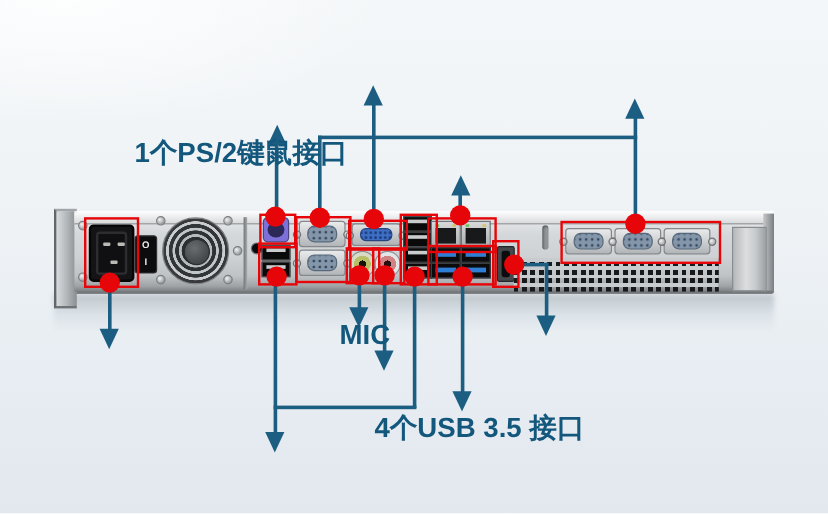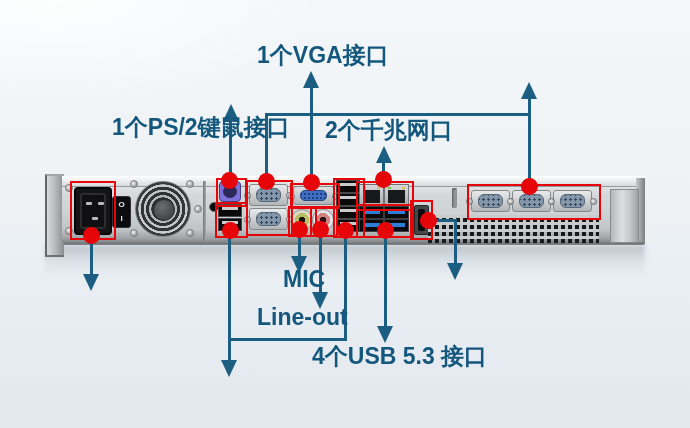--- a/index.html
+++ b/index.html
@@ -231,19 +231,16 @@
   <div class="rdot" style="left:303px;top:174px;"></div>
   <div class="rdot" style="left:375px;top:171px;"></div>
   <div class="rdot" style="left:521px;top:178px;"></div>
   <div class="rdot" style="left:222px;top:222px;"></div>
   <div class="rdot" style="left:291px;top:221px;"></div>
   <div class="rdot" style="left:312px;top:221px;"></div>
   <div class="rdot" style="left:337px;top:222px;"></div>
   <div class="rdot" style="left:377px;top:222px;"></div>
   <div class="rdot" style="left:420px;top:212px;"></div>
 
-  <div class="lbl" style="left:257px;top:43px;">1个VGA接口</div>
   <div class="lbl" style="left:112px;top:74px;margin-top:41px;">1个PS/2键鼠接口</div>
-  <div class="lbl" style="left:325px;top:118px;">2个千兆网口</div>
   <div class="lbl" style="left:283px;top:267px;">MIC</div>
-  <div class="lbl" style="left:257px;top:305px;">Line-out</div>
-  <div class="lbl" style="left:312px;top:344px;">4个USB 5.3 接口</div>
+  <div class="lbl" style="left:312px;top:344px;">4个USB 3.5 接口</div>
 </div>
 
 </body></html>

